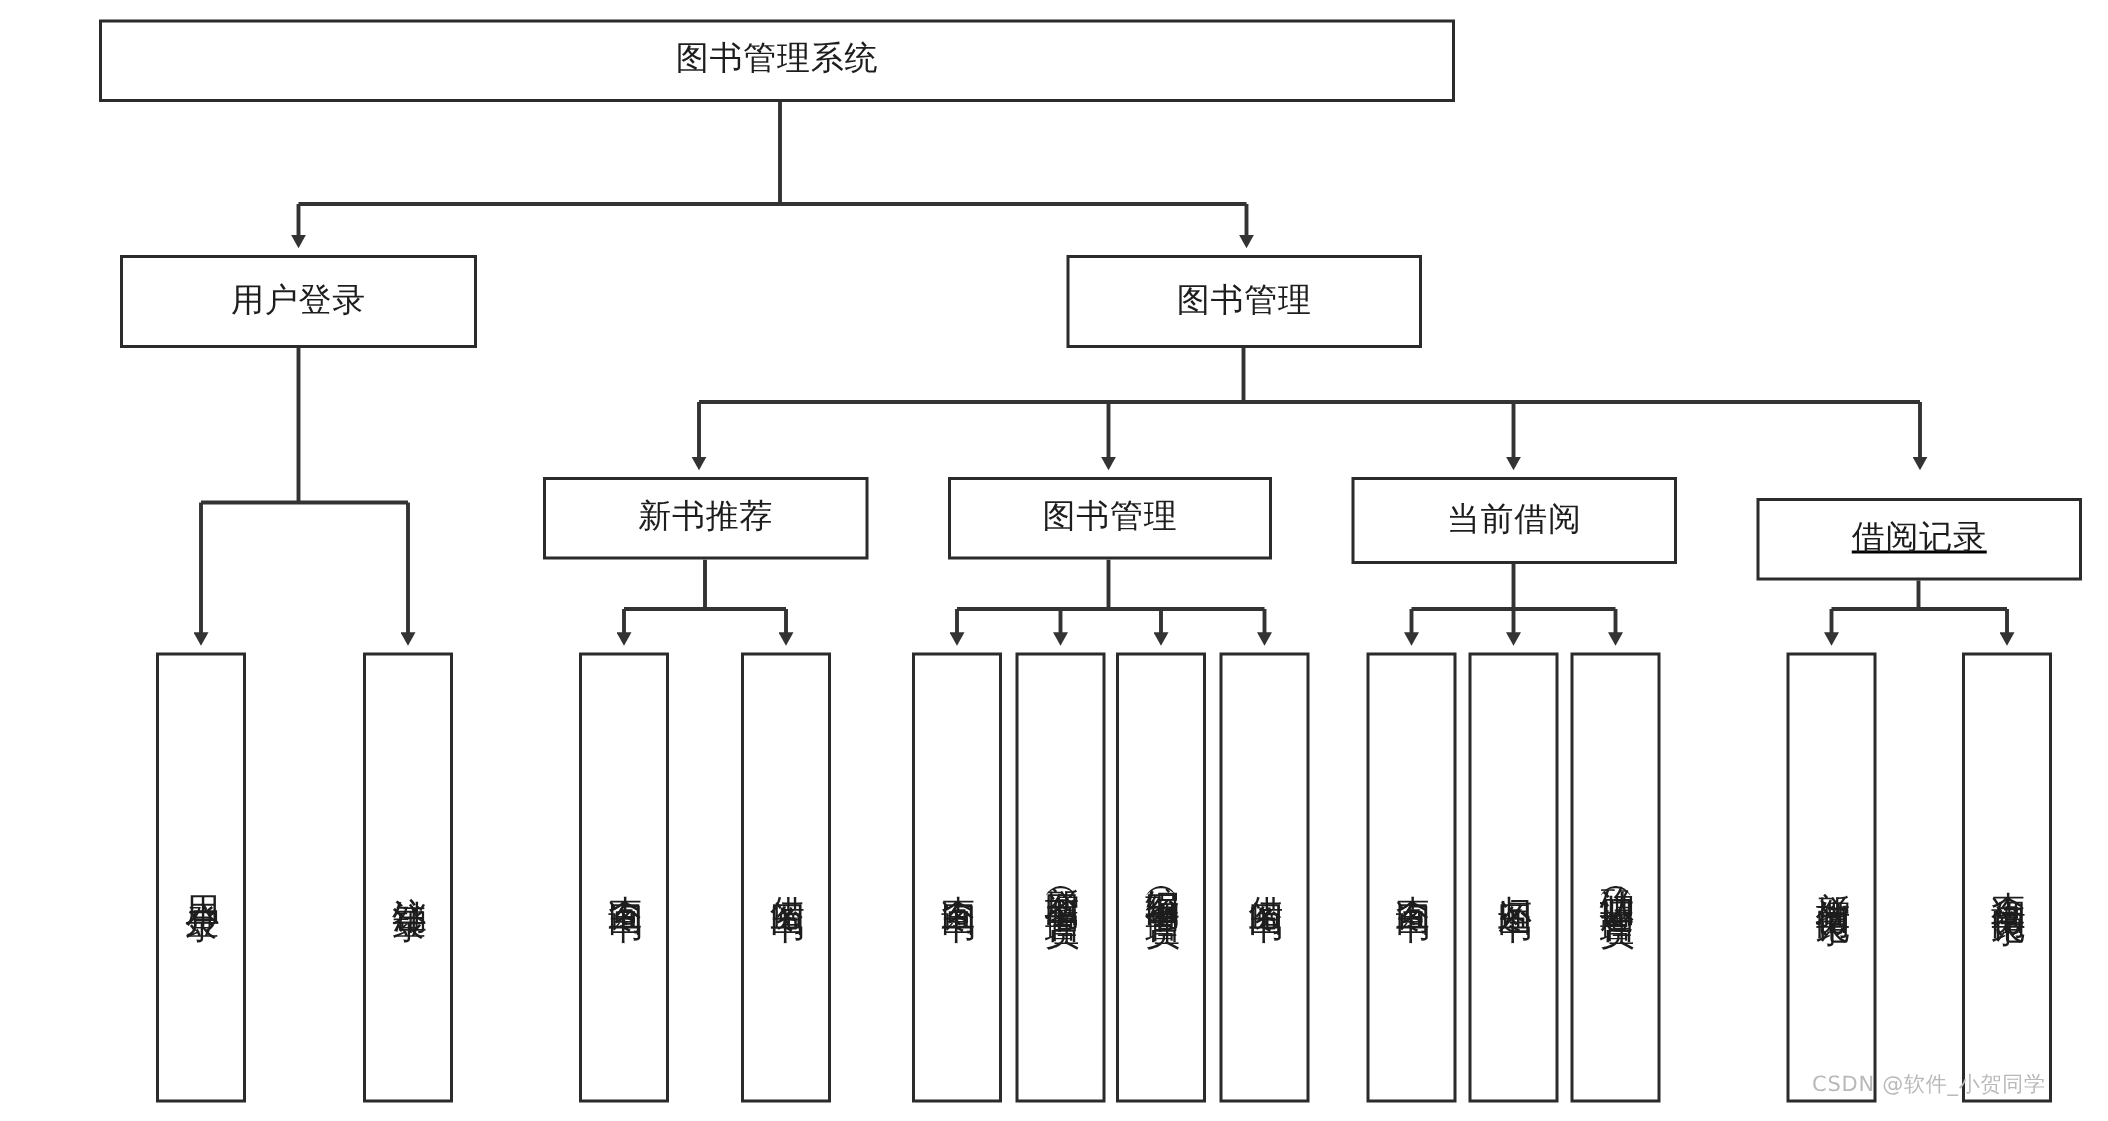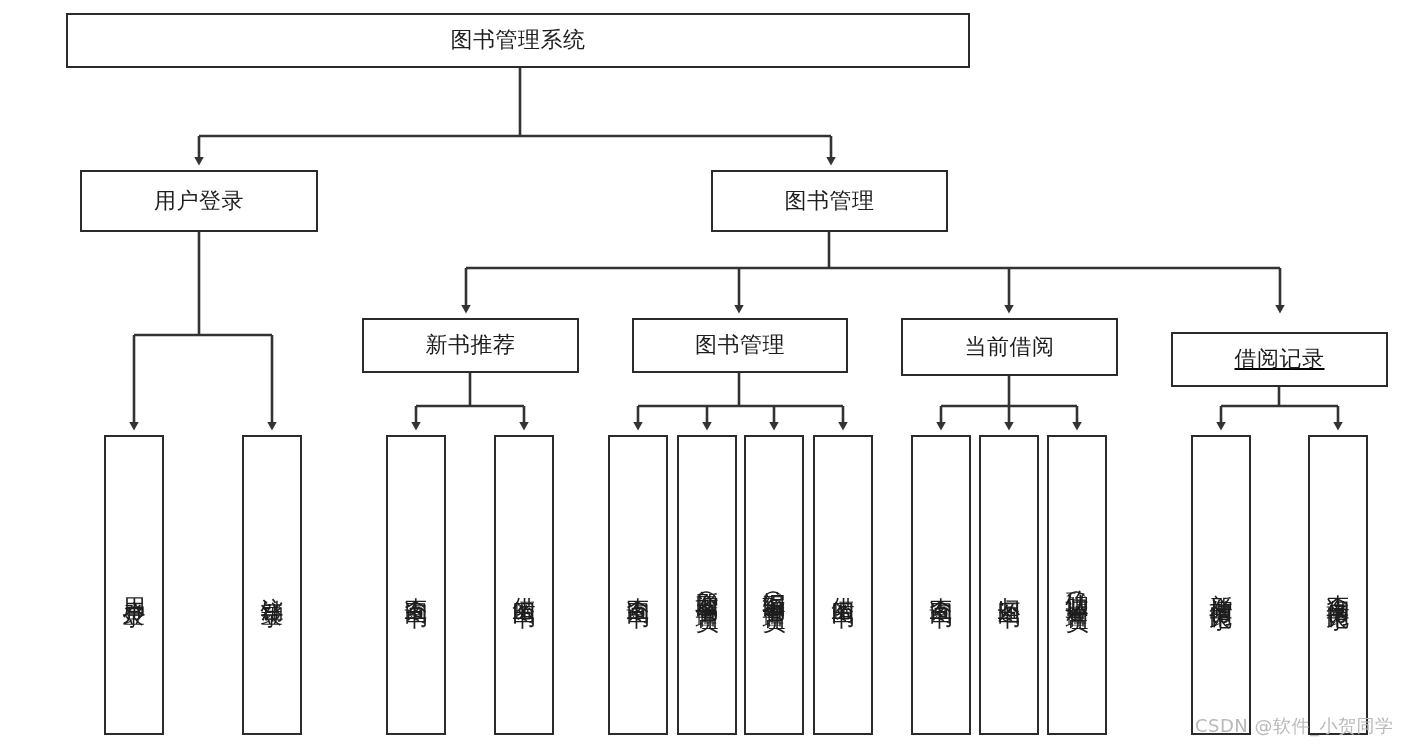--- a/index.html
+++ b/index.html
@@ -57,24 +57,25 @@
     writing-mode: vertical-rl;
     text-orientation: upright;
     font-size: 23px;
     letter-spacing: 3px;
     line-height: 1;
     max-height: 282px;
   }
   .watermark {
     position: absolute;
     color: #b9b9b9;
-    font-size: 18px;
+    font-size: 14px;
     white-space: nowrap;
     z-index: 5;
     letter-spacing: 0.5px;
+    margin-left: 13px;
   }
 </style>
 </head>
 <body>
 
 <div id="canvas">
 
   <svg id="edges" viewBox="0 0 1405 747" width="1405" height="747" xmlns="http://www.w3.org/2000/svg">
     <defs>
       <marker id="arrow" markerWidth="9" markerHeight="10" refX="1.5" refY="5" orient="auto" markerUnits="userSpaceOnUse">

